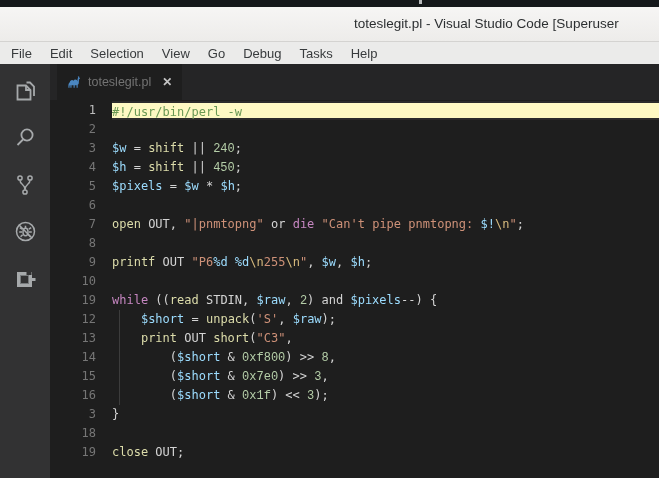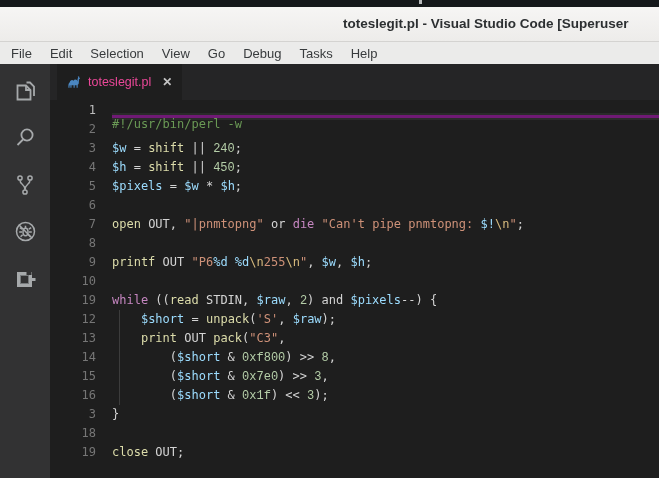--- a/index.html
+++ b/index.html
@@ -1,37 +1,37 @@
 <!DOCTYPE html>
 <html style="--fg: #D4D4D4; --var: #9CDCFE; --func: #DCDCAA; --kw: #C586C0; --str: #CE9178; --num: #B5CEA8; --esc: #D7BA7D; --comment: #6A9955; --accentCamelBlue: #4A86C0; --editorBg: #1E1E1E; --tabBarBg: #252526; --activityBarBg: #323233;"><head>
 <meta charset="utf-8">
 <style>
   html,body{margin:0;padding:0;}
   body{width:659px;height:478px;overflow:hidden;background:#1e1e1e;font-family:"Liberation Sans",sans-serif;}
   .top-strip{height:7px;background:#15181b;position:relative;}
   .notch{position:absolute;left:419px;top:0;width:3px;height:4px;background:#b8babc;}
   .titlebar{height:34px;background:linear-gradient(#f6f5f4,#edecea);border-bottom:1px solid #d4d3d1;position:relative;overflow:hidden;}
-  .title{position:absolute;left:343px;top:0;line-height:34px;font-size:13.5px;font-weight:bold;color:#2c2f31;white-space:nowrap;}
+  .title{position:absolute;left:354px;top:0;line-height:34px;font-size:13.5px;font-weight:normal;color:#2c2f31;white-space:nowrap;}
   .menubar{height:22px;background:#ebebea;display:flex;align-items:center;padding-left:2px;font-size:13px;color:#383b3d;text-align:center;}
   .menu-item{padding:2px 9px;cursor:default;}
   .main{display:flex;height:414px;}
   .activitybar{width:50px;background:#323233;box-sizing:border-box;padding-top:3px;display:flex;flex-direction:column;flex-shrink:0;}
   .ab-btn{height:47px;display:flex;align-items:center;justify-content:center;}
   .content{flex:1;display:flex;flex-direction:column;min-width:0;}
   .tabbar{height:36px;background:#252526;display:flex;padding-left:7px;flex-shrink:0;}
   .tab{display:flex;align-items:center;background:#1e1e1e;padding:0 10px;gap:6px;}
   .tab-icon{display:flex;align-items:center;}
-  .tab-label{font-size:12.5px;color:#ec4899;}
+  .tab-label{font-size:12.5px;color:#737373;}
   .tab-close{color:#c5c5c5;font-size:12px;font-weight:bold;margin-left:5px;line-height:1;}
   .editor{flex:1;background:#1e1e1e;padding-top:1px;overflow:hidden;}
   .line{display:flex;height:19px;font-family:"DejaVu Sans Mono",monospace;font-size:12px;line-height:19px;}
   .ln{width:62px;box-sizing:border-box;padding-right:16px;text-align:right;color:#767676;flex-shrink:0;}
   .ln.cur{color:#bdbdbd;}
   .code{flex:1;white-space:pre;position:relative;box-sizing:border-box;}
-  .code.current{background:#701a75;border-top:2px solid #2b2b2b;border-bottom:2px solid #2b2b2b;margin-top:12px;}
+  .code.current{background:#fef9c3;border-top:2px solid #2b2b2b;border-bottom:2px solid #2b2b2b;}
   .code.guide::before{content:"";position:absolute;left:7px;top:0;bottom:0;width:1px;background:#3c3c3c;}
   .tok-fg{color:var(--fg);}
   .tok-var{color:var(--var);}
   .tok-func{color:var(--func);}
   .tok-kw{color:var(--kw);}
   .tok-str{color:var(--str);}
   .tok-num{color:var(--num);font-family:Liberation Mono, monospace;}
   .tok-esc{color:var(--esc);}
   .tok-comment{color:var(--comment);}
 </style>
@@ -154,21 +154,21 @@
         <div class="line">
           <div class="ln">19</div>
           <div class="code"><span class="tok-kw">while</span><span class="tok-fg"> ((</span><span class="tok-func">read</span><span class="tok-fg"> STDIN, </span><span class="tok-var">$raw</span><span class="tok-fg">, </span><span class="tok-num">2</span><span class="tok-fg">) and </span><span class="tok-var">$pixels</span><span class="tok-fg">--) {</span></div>
         </div>
         <div class="line">
           <div class="ln">12</div>
           <div class="code guide"><span class="tok-fg">    </span><span class="tok-var">$short</span><span class="tok-fg"> = </span><span class="tok-func">unpack</span><span class="tok-fg">(</span><span class="tok-str">'S'</span><span class="tok-fg">, </span><span class="tok-var">$raw</span><span class="tok-fg">);</span></div>
         </div>
         <div class="line">
           <div class="ln">13</div>
-          <div class="code guide"><span class="tok-fg">    </span><span class="tok-func">print</span><span class="tok-fg"> OUT </span><span class="tok-func">pack</span><span class="tok-fg">(</span><span class="tok-str">"C3"</span><span class="tok-fg">,</span></div>
+          <div class="code guide"><span class="tok-fg">    </span><span class="tok-func">print</span><span class="tok-fg"> OUT </span><span class="tok-func">short</span><span class="tok-fg">(</span><span class="tok-str">"C3"</span><span class="tok-fg">,</span></div>
         </div>
         <div class="line">
           <div class="ln">14</div>
           <div class="code guide"><span class="tok-fg">        (</span><span class="tok-var">$short</span><span class="tok-fg"> &amp; </span><span class="tok-num">0xf800</span><span class="tok-fg">) &gt;&gt; </span><span class="tok-num">8</span><span class="tok-fg">,</span></div>
         </div>
         <div class="line">
           <div class="ln">15</div>
           <div class="code guide"><span class="tok-fg">        (</span><span class="tok-var">$short</span><span class="tok-fg"> &amp; </span><span class="tok-num">0x7e0</span><span class="tok-fg">) &gt;&gt; </span><span class="tok-num">3</span><span class="tok-fg">,</span></div>
         </div>
         <div class="line">

